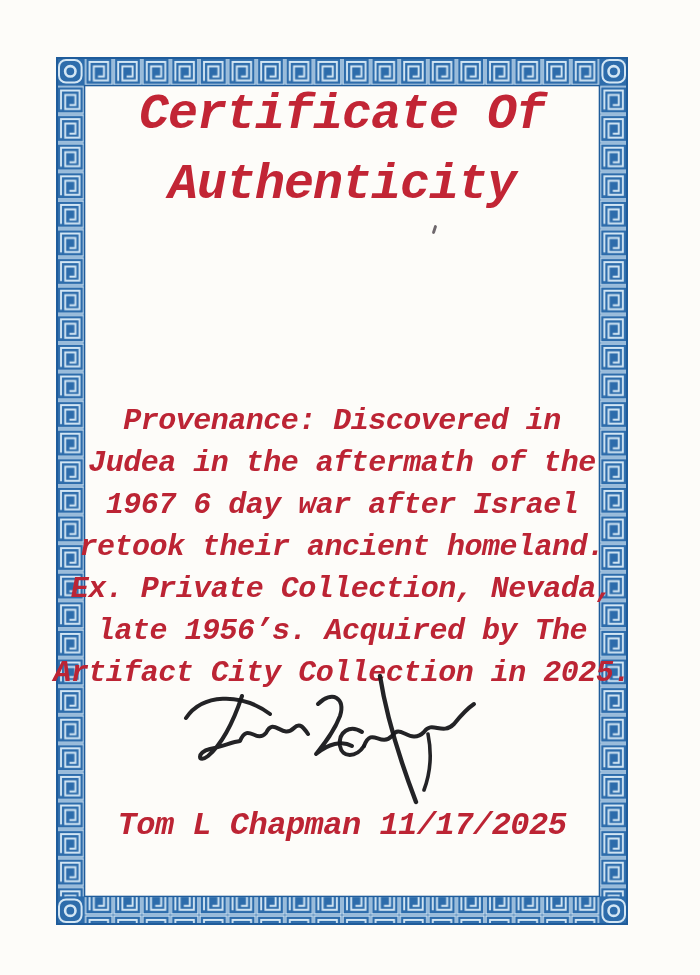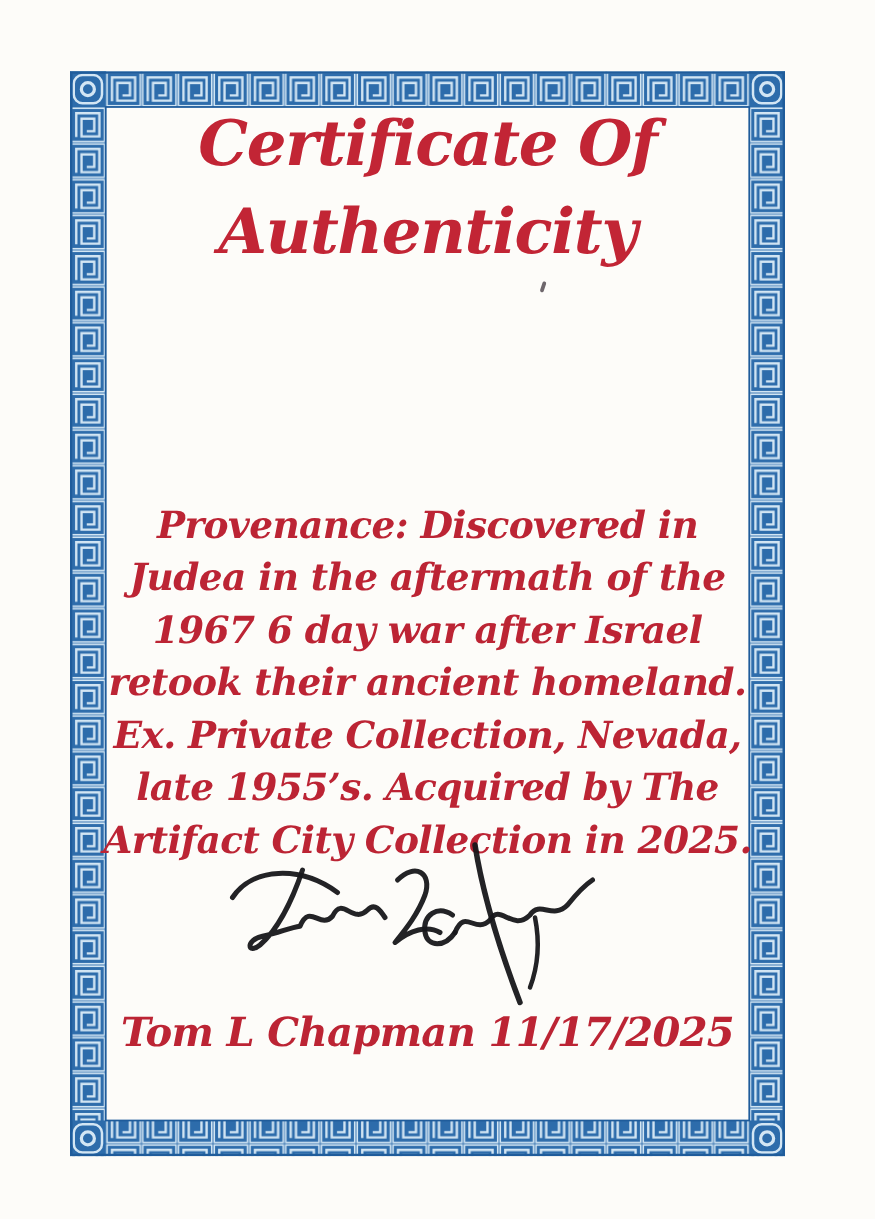--- a/index.html
+++ b/index.html
@@ -13,20 +13,21 @@
   }
   *{margin:0;padding:0;box-sizing:border-box;}
   html,body{width:700px;height:975px;overflow:hidden;}
   body{
     background:var(--paper);
     font-family:"DejaVu Serif","Liberation Serif",serif;
   }
   .page{
     position:relative;width:600px;height:975px;
     background:var(--paper);
+    font-family:Liberation Mono, monospace;
   }
   .border-svg{position:absolute;left:56px;top:57px;}
   .cell-bg{fill:var(--border-blue);}
   .cell-line{stroke:var(--border-light);fill:none;}
   .frame-edge{stroke:var(--border-blue-dark);fill:none;}
   .txt{
     position:absolute;left:342px;transform:translateX(-50%);
     text-align:center;white-space:pre;
     font-style:italic;font-weight:bold;color:var(--text-red);
   }
@@ -83,21 +84,21 @@
 Authenticity</div>
 
   <span class="stray-mark"></span>
 
 
   <div class="txt para p2">Provenance: Discovered in
 Judea in the aftermath of the
 1967 6 day war after Israel
 retook their ancient homeland.
 Ex. Private Collection, Nevada,
-late 1955’s. Acquired by The
+late 1956’s. Acquired by The
 Artifact City Collection in 2025.</div>
 
   <svg class="signature-svg" width="360" height="145" viewBox="0 0 360 145" aria-hidden="true">
 
     <path class="sig-stroke" stroke-width="4" d="M58 56 C74 32 112 30 142 52"></path>
 
     <path class="sig-stroke" stroke-width="4" d="M114 34 C106 58 94 82 80 94 C70 102 68 90 82 87 C96 84 104 80 112 79 C120 60 128 82 138 71 C146 54 154 78 166 66 C172 60 176 66 180 72"></path>
 
     <path class="sig-stroke" stroke-width="4" d="M190 42 C204 28 218 36 212 54 C206 70 196 82 188 92 C200 82 214 78 224 84"></path>
 

